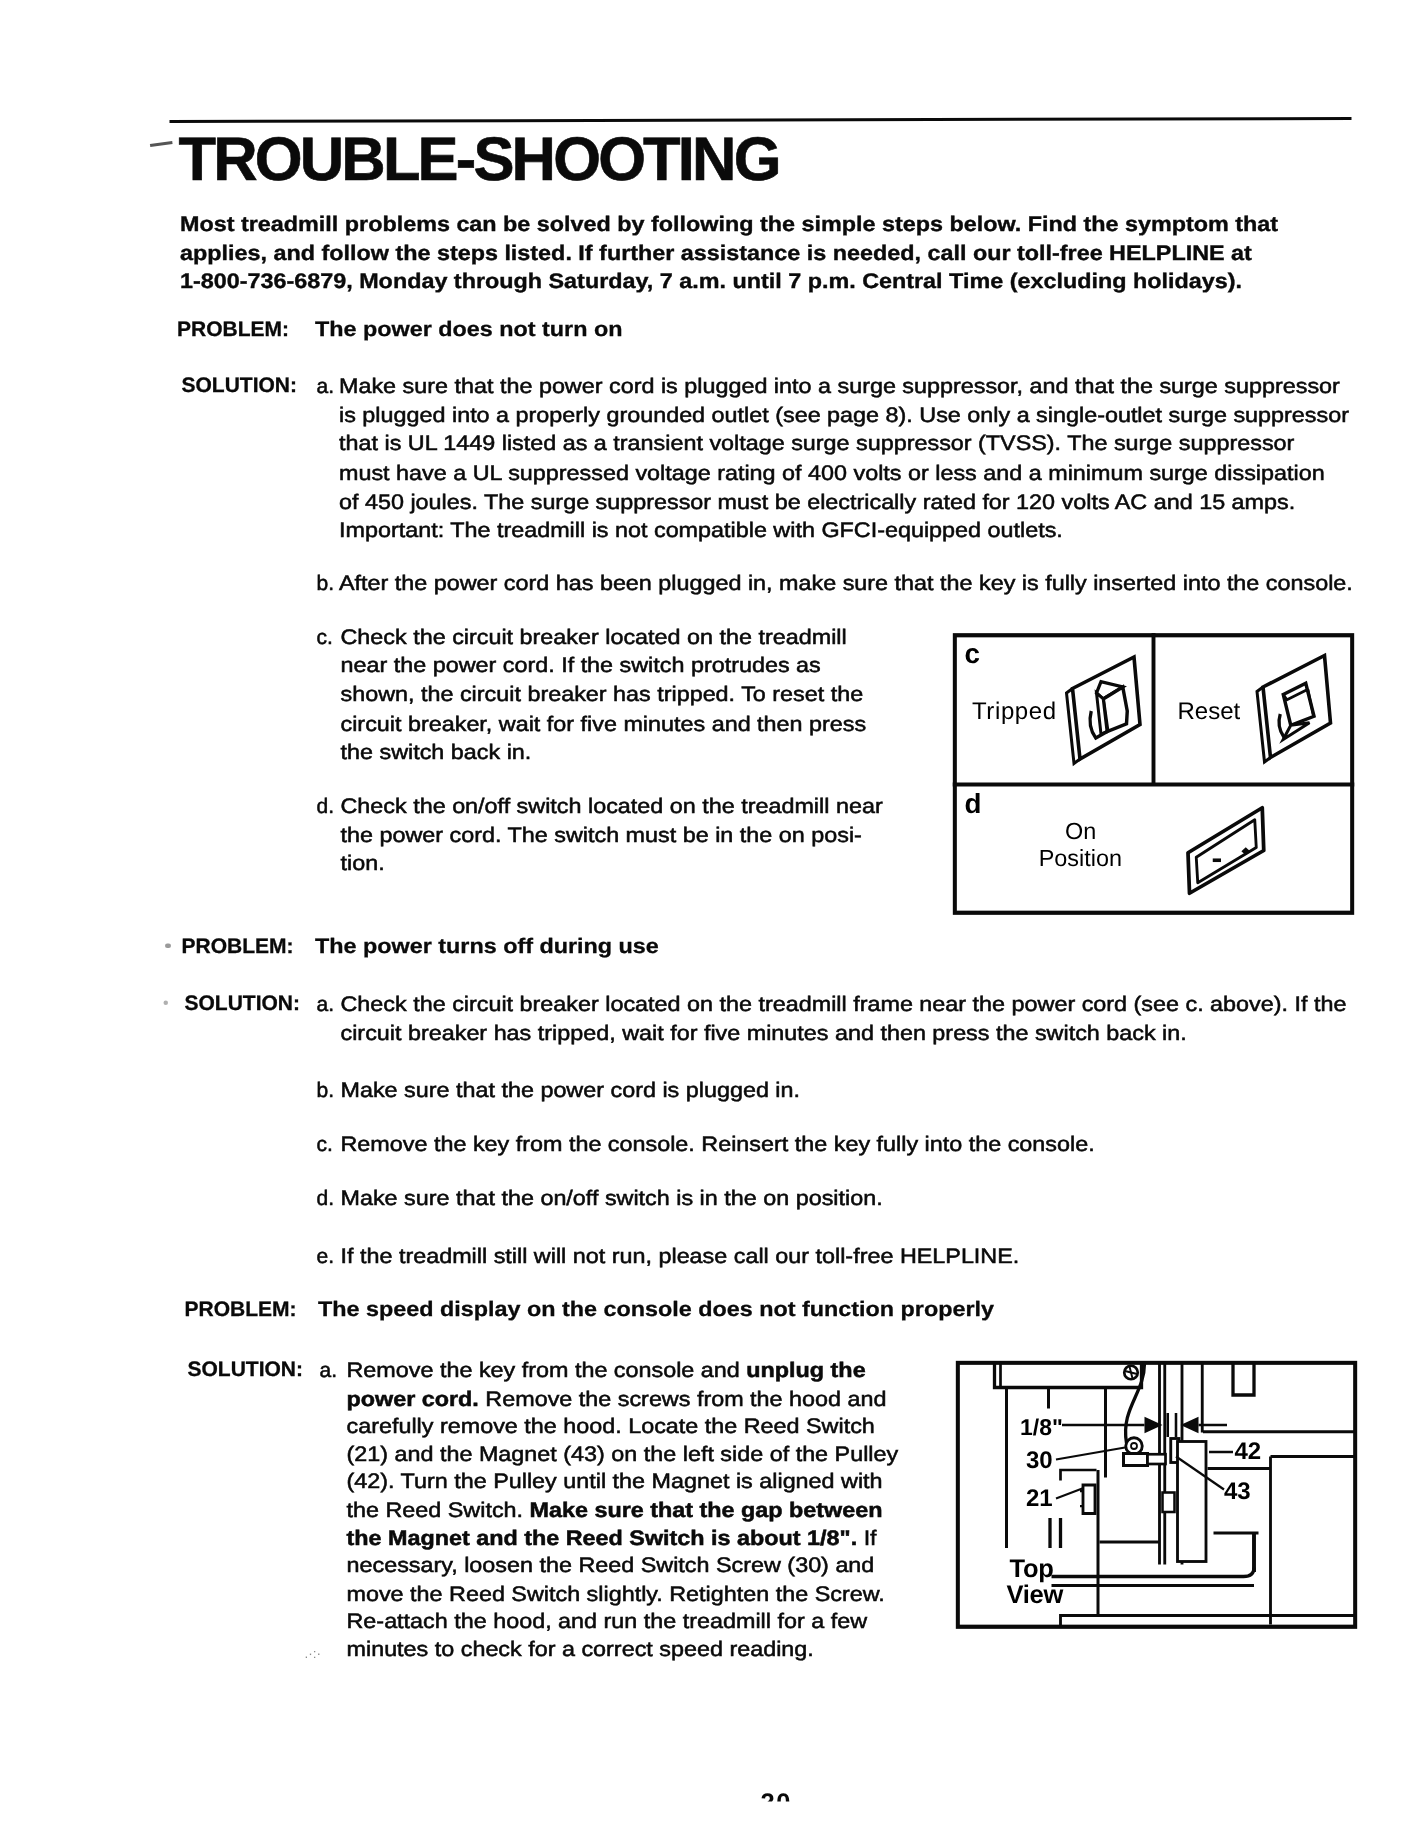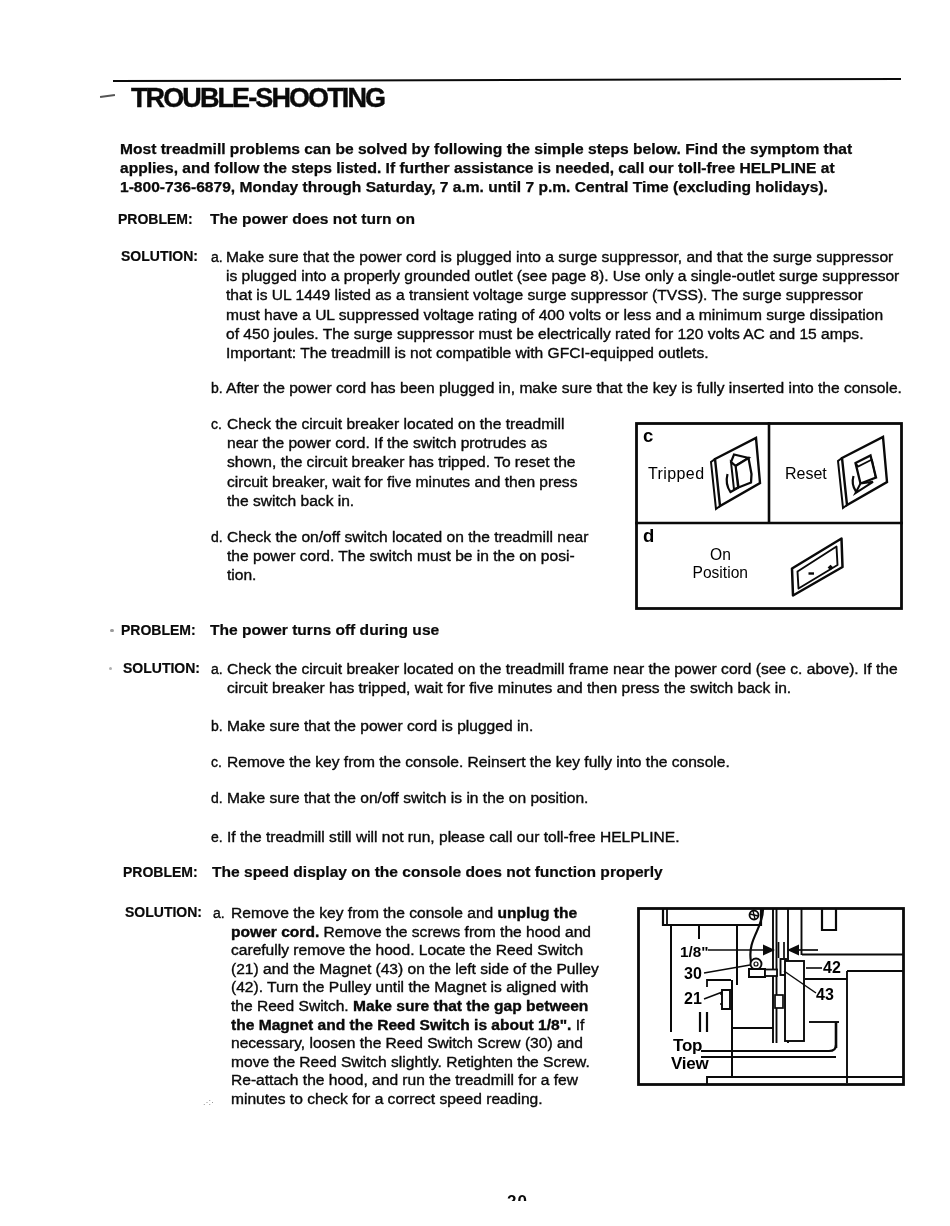--- a/index.html
+++ b/index.html
@@ -11,21 +11,21 @@
   .body14{font-size:14px;line-height:19.2px;white-space:nowrap;-webkit-text-stroke:0.35px #0a0a0a;}
   .body14s{font-size:14px;line-height:18.6px;white-space:nowrap;-webkit-text-stroke:0.35px #0a0a0a;}
   .lbl{font-size:14px;font-weight:bold;white-space:nowrap;-webkit-text-stroke:0.2px #0a0a0a;}
   svg text{-webkit-text-stroke:0.3px #0a0a0a;}
 </style>
 </head>
 <body>
 
 <div class="abs" style="left:113px;top:79px;width:788px;height:2px;background:#0a0a0a;transform:rotate(-0.15deg);"></div>
 
-<div class="abs b" style="left:119px;top:82.5px;font-size:27px;letter-spacing:-1.9px;margin-left:12px;-webkit-text-stroke:0.4px #0a0a0a;">TROUBLE-SHOOTING</div>
+<div class="abs b" style="left:119px;top:82.5px;font-size:41px;letter-spacing:-1.9px;-webkit-text-stroke:0.4px #0a0a0a;">TROUBLE-SHOOTING</div>
 
 <div class="abs" style="left:100px;top:95px;width:15px;height:2px;background:#555;transform:rotate(-8deg);"></div>
 
 <div class="abs b body14 sx" style="left:120px;top:140px;-webkit-text-stroke:0.25px #0a0a0a;">
 Most treadmill problems can be solved by following the simple steps below. Find the symptom that<br>
 applies, and follow the steps listed. If further assistance is needed, call our toll-free HELPLINE at<br>
 1-800-736-6879, Monday through Saturday, 7 a.m. until 7 p.m. Central Time (excluding holidays).
 </div>
 
 <div class="abs lbl" style="left:118px;top:211px;">PROBLEM:</div>

